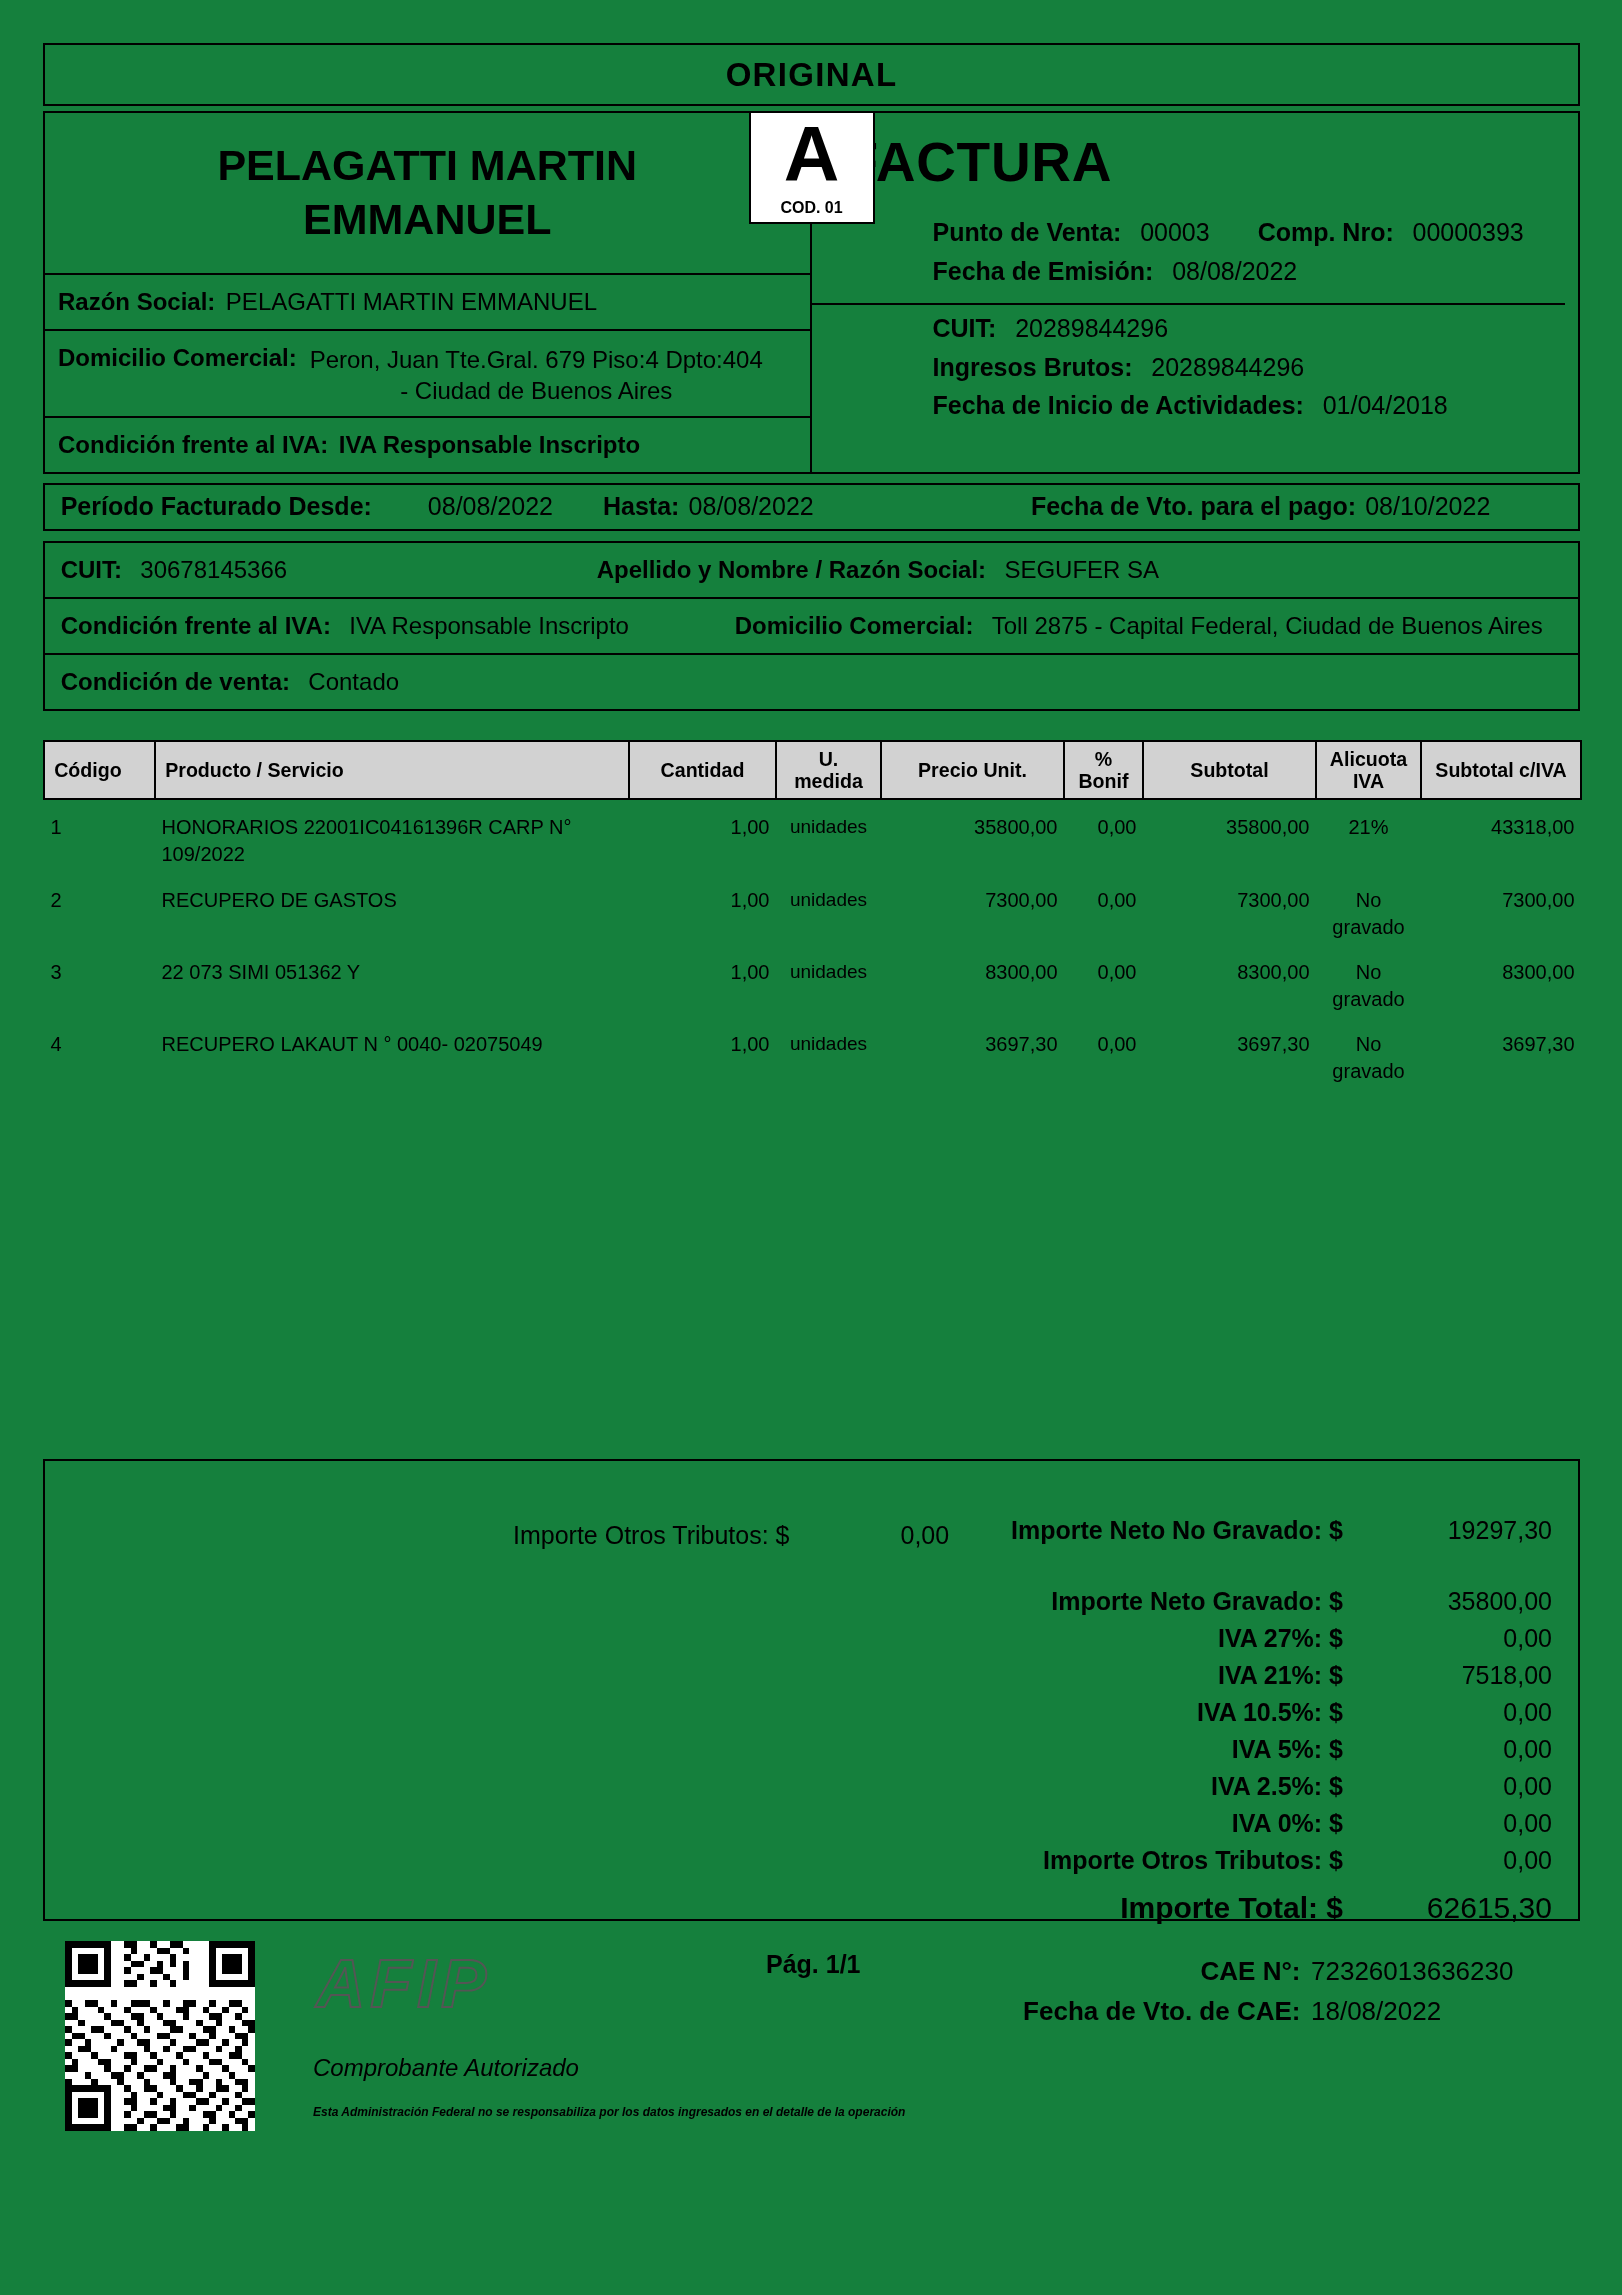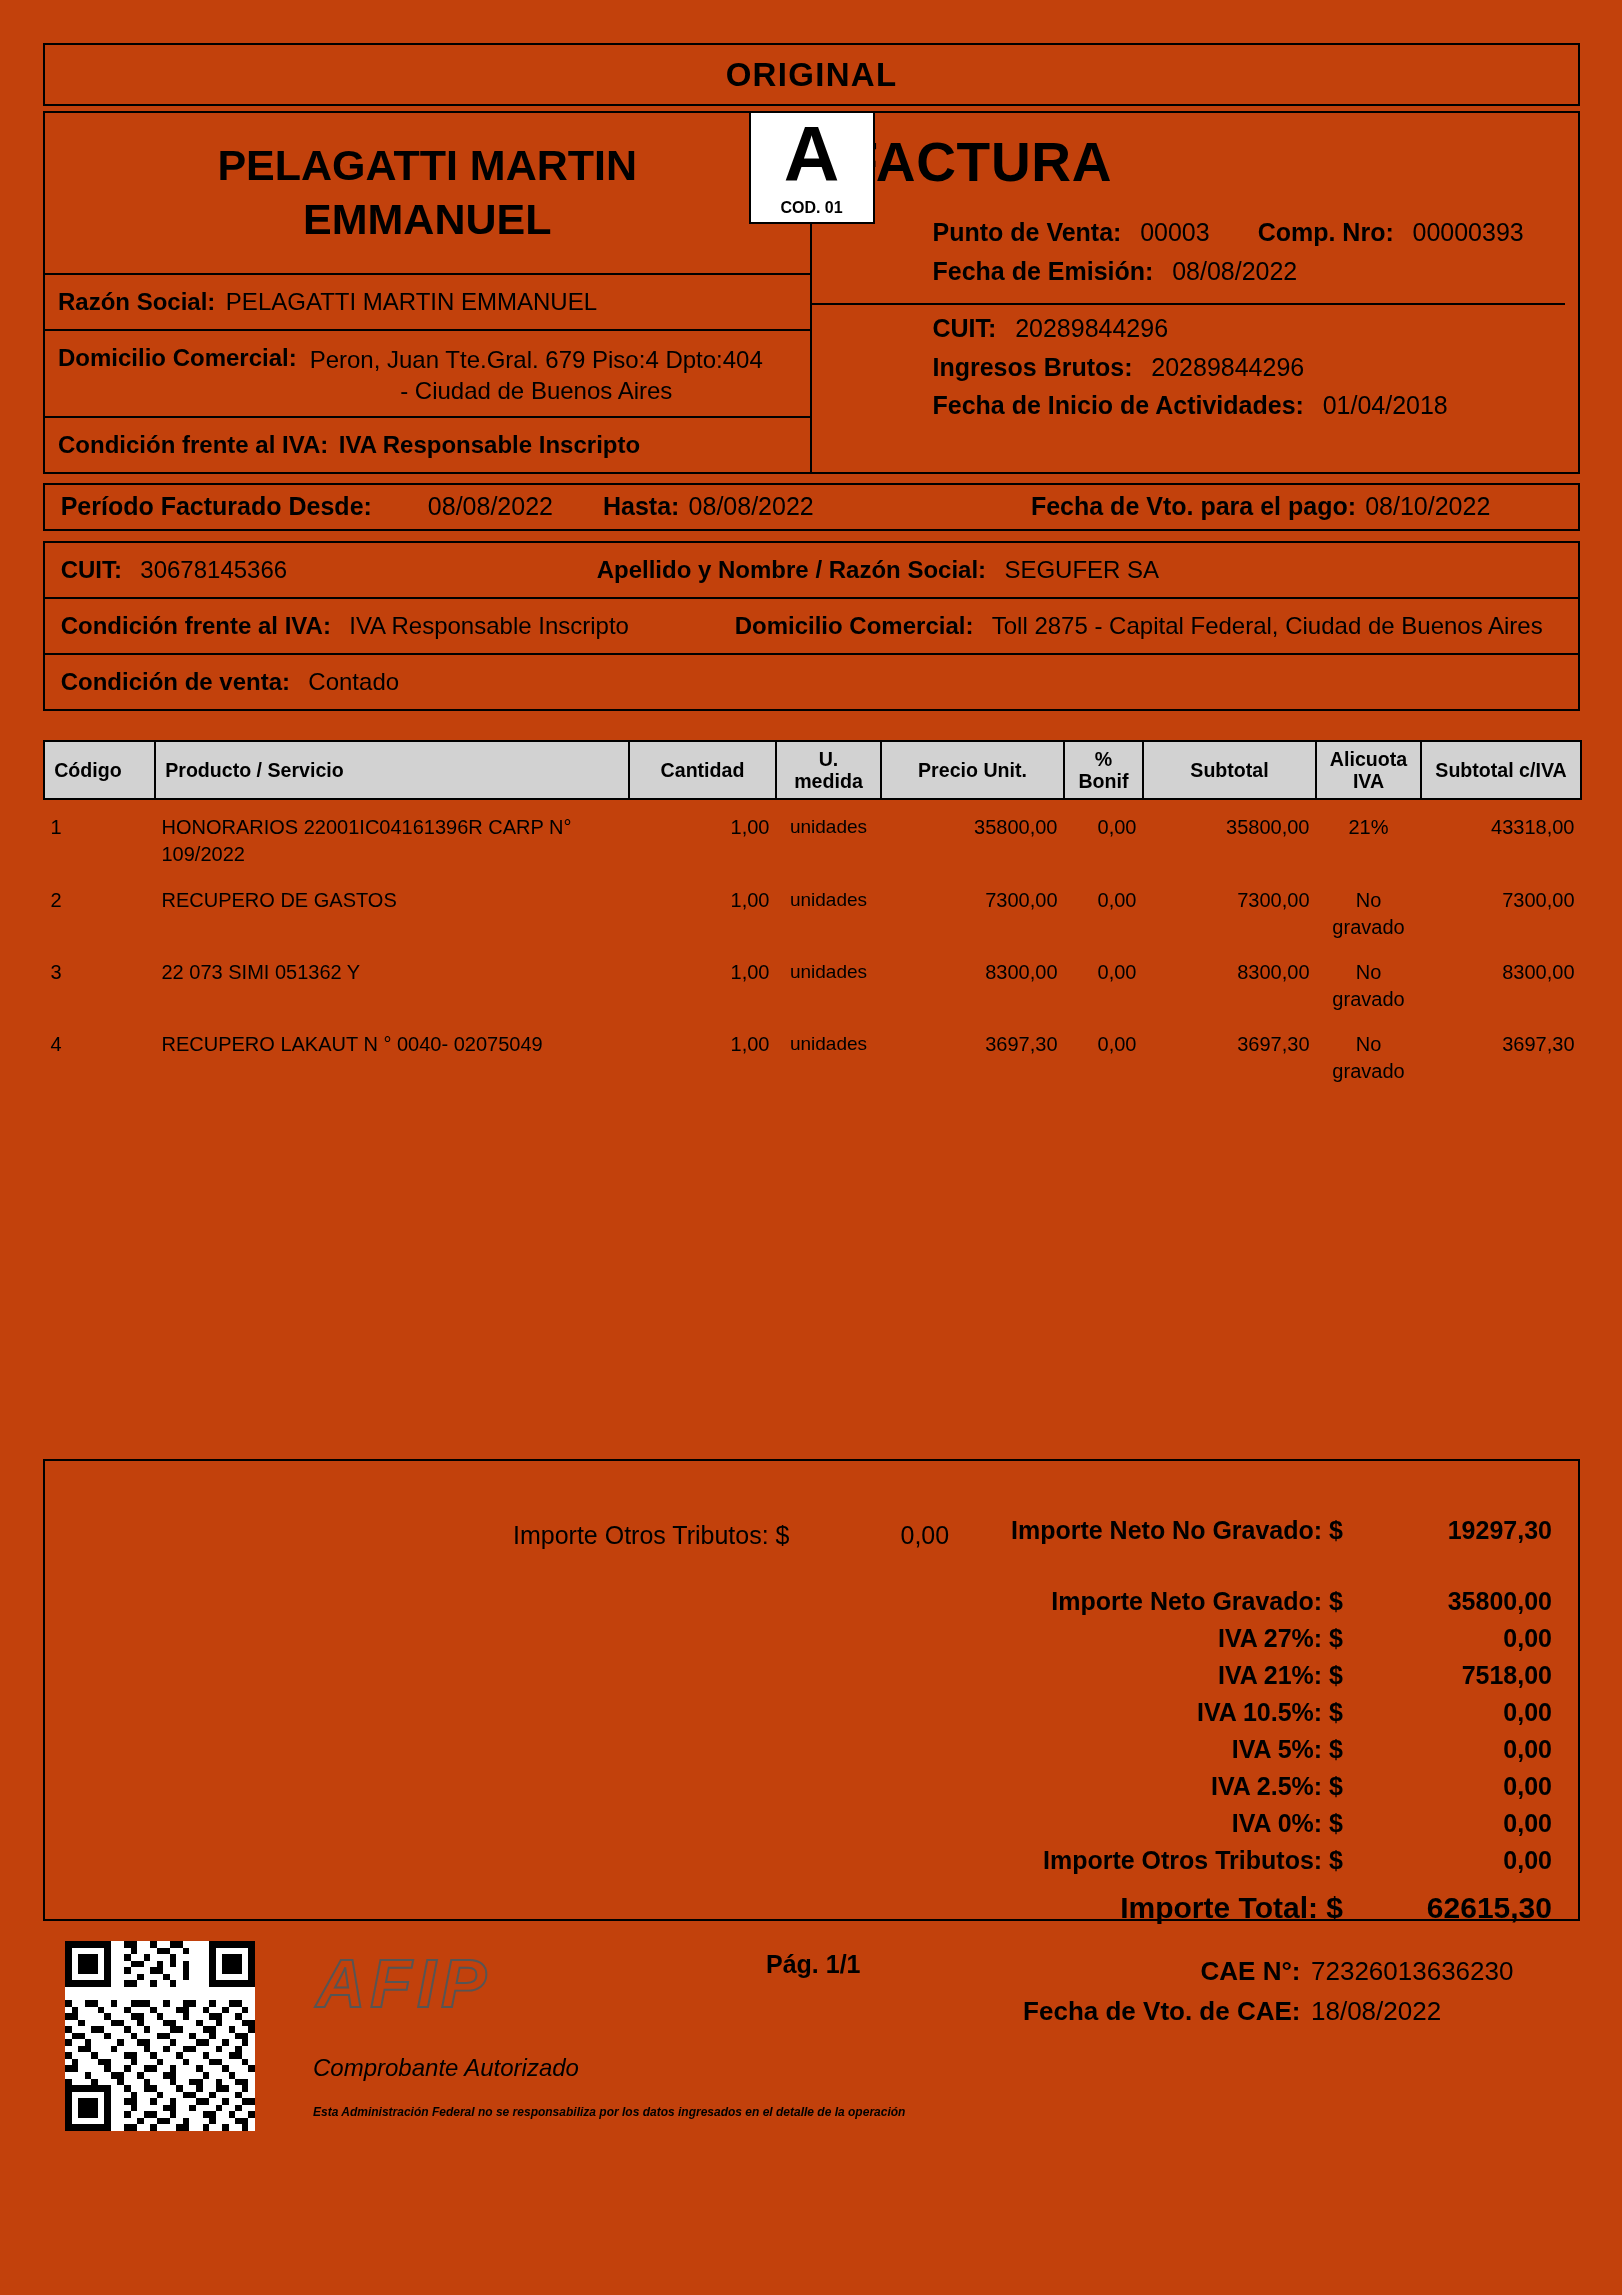--- a/index.html
+++ b/index.html
@@ -1,18 +1,18 @@
 <!DOCTYPE html>
 <html style="font-size:10.5px"><head>
 <meta charset="utf-8">
 <style>
   * { margin:0; padding:0; box-sizing:border-box; }
   html,body { background:#fff; }
   .page {
-    position:relative; width:1622px; height:2295px; background:#c2410c;
+    position:relative; width:1622px; height:2295px; background:#15803d;
     font-family:"Liberation Sans","DejaVu Sans",sans-serif; color:#000; overflow:hidden;
   }
   .content { position:absolute; left:43px; top:43px; width:1537px; }
 
   
   .original-bar { border:2.6px solid #000; height:63px; display:flex; align-items:center; justify-content:center;
     font-size:33px; font-weight:bold; letter-spacing:1.3px; }
 
   
   .header { position:relative; display:flex; margin-top:5.2px; min-height:338px; border:2.6px solid #000; }
@@ -74,21 +74,21 @@
   td.ctr { text-align:center; }
   td.um { text-align:center; font-size:19px; padding-top:17px; }
 
   
   .totals-box { border:2.6px solid #000; margin-top:370px; height:462px; position:relative; font-size:25px; }
   .otros-inline { position:absolute; top:60px; left:468px; font-size:25px; display:flex; }
   .otros-inline .oi-val { margin-left:111px; }
   .totals-col { position:absolute; top:51px; right:26px; width:1125px; }
   .t-row { display:flex; height:37px; align-items:center; }
   .t-row .t-lbl { flex:1; text-align:right; font-weight:bold; }
-  .t-row .t-val { width:209px; text-align:right; font-weight:bold; }
+  .t-row .t-val { width:209px; text-align:right; font-weight:normal; }
   .t-row.first { margin-bottom:34px; }
   .t-row.final { margin-top:7.9px; height:42px; font-size:30px; }
 
   
   .footer { position:relative; margin-top:19.6px; height:406px; }
   .qr { position:absolute; left:22px; top:0; width:190px; height:190px; }
   .afip-block { position:absolute; left:270px; top:5.2px; width:949px; }
   .comprobante { margin-top:29px; font-size:24px; font-weight:normal; font-style:italic; }
   .disclaimer { margin-top:23.6px; font-size:12px; font-weight:bold; font-style:italic; white-space:nowrap; }
   .pag { position:absolute; left:723px; top:9.2px; font-size:25px; font-weight:bold; }

